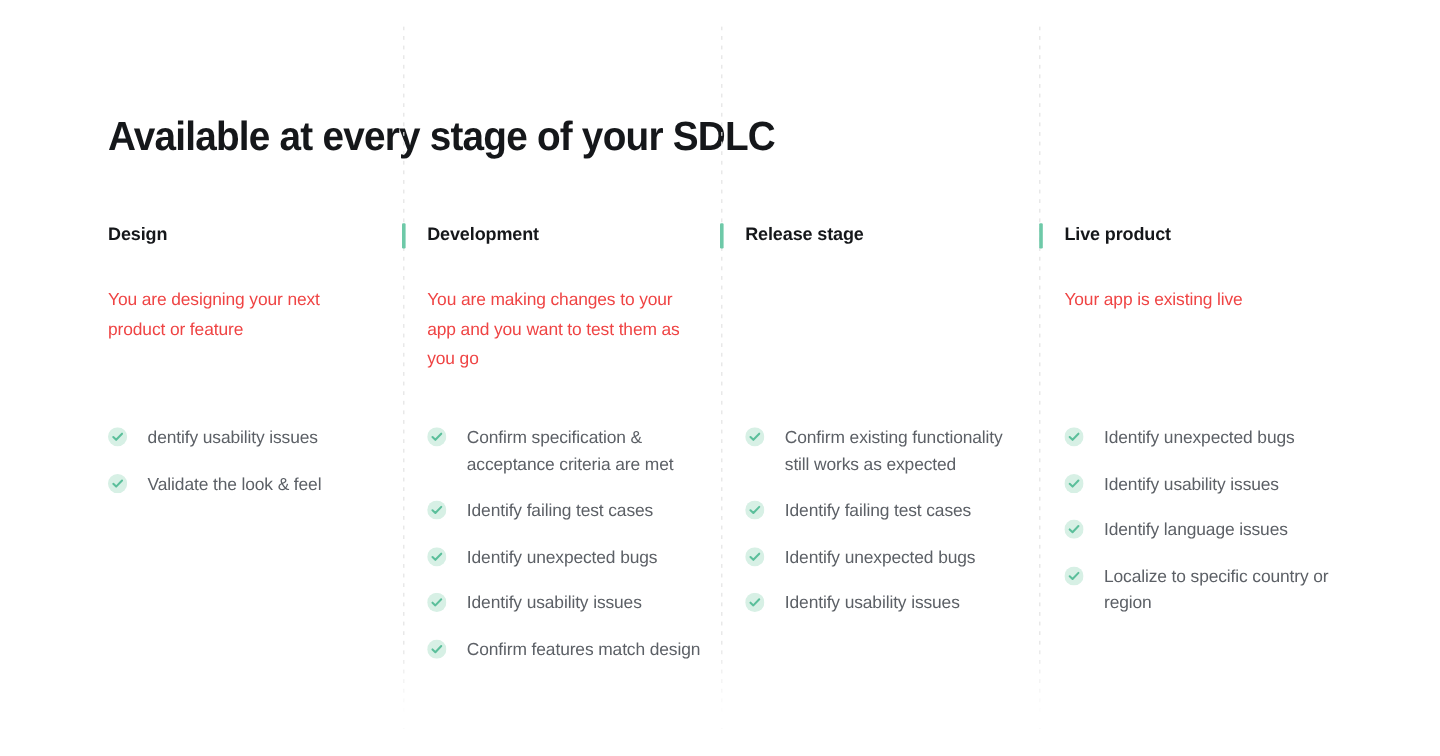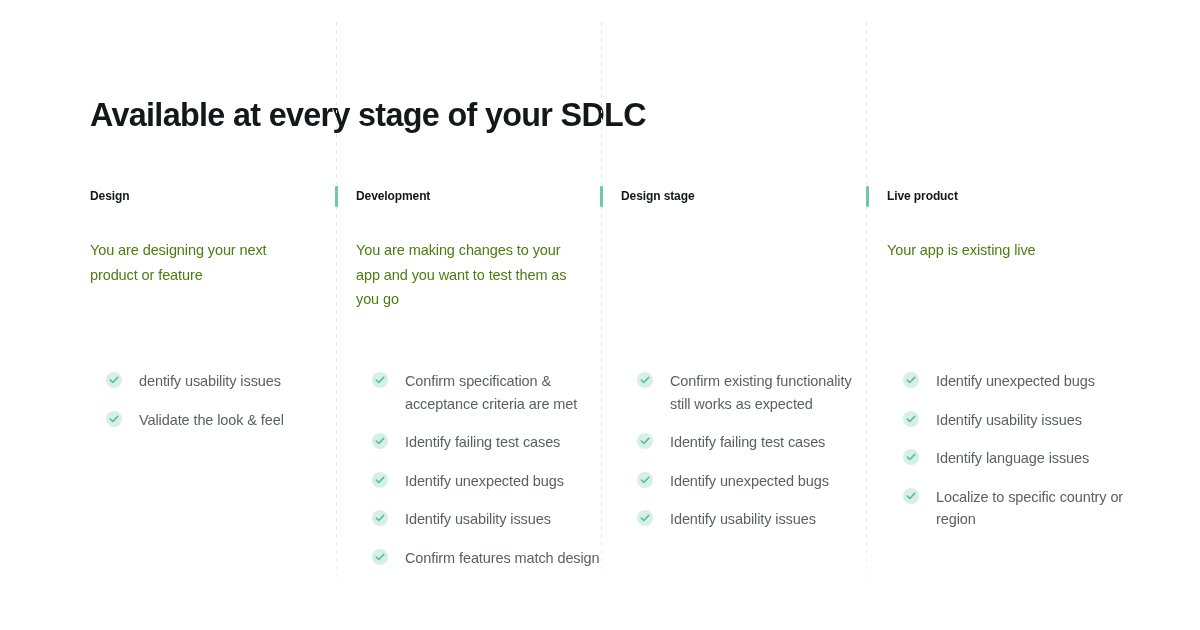--- a/index.html
+++ b/index.html
@@ -87,43 +87,43 @@
   .accent-bar {
     position: absolute;
     left: -21px;
     top: 0px;
     width: 3px;
     height: 21px;
     background: #6ec9a8;
     border-radius: 1px;
   }
   .col-title {
-    font-size: 12px;
+    font-size: 15px;
     font-weight: 700;
     color: #15171a;
     letter-spacing: -0.1px;
     line-height: 20px;
   }
 
   .col-desc {
     margin-top: 26px;
     font-size: 14.5px;
     line-height: 24.5px;
-    color: #4d7c0f;
+    color: #ef4444;
     letter-spacing: -0.1px;
     width: 225px;
   }
 
   .col-list {
     position: absolute;
     top: 168px;
     left: 0;
     width: 235px;
     list-style: none;
-    margin: 16px;
+    margin: 0;
     padding: 0;
   }
   .list-item {
     position: relative;
     padding-left: 33px;
     margin-bottom: 16px;
     font-size: 14.5px;
     line-height: 22.5px;
     color: #5c6066;
     letter-spacing: -0.1px;
@@ -230,21 +230,21 @@
             </svg>
           </span>
           <span>Confirm features match design</span>
         </li>
       </ul>
     </div>
 
     <div class="column col-2">
       <div class="col-head">
         <span class="accent-bar"></span>
-        <div class="col-title">Design stage</div>
+        <div class="col-title">Release stage</div>
       </div>
       <ul class="col-list">
         <li class="list-item">
           <span class="check-icon">
             <svg width="16" height="16" viewBox="0 0 16 16">
               <circle cx="8" cy="8" r="8" fill="#d7f0e5"></circle>
               <path d="M4.4 8.2 L6.8 10.5 L11.7 5.4" fill="none" stroke="#5bbf9b" stroke-width="1.7" stroke-linecap="round" stroke-linejoin="round"></path>
             </svg>
           </span>
           <span>Confirm existing functionality still works as expected</span>

